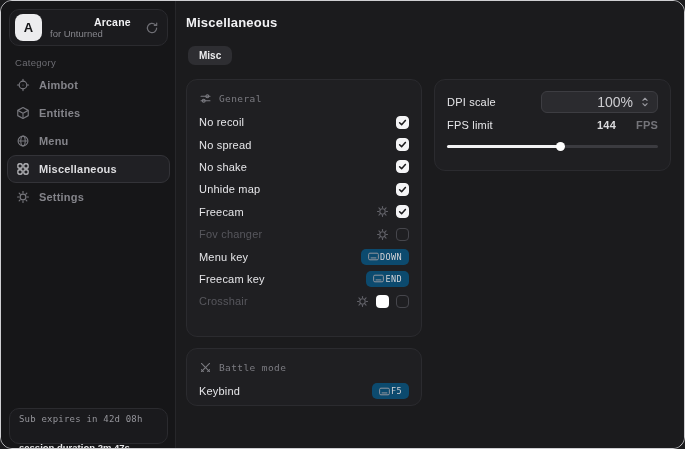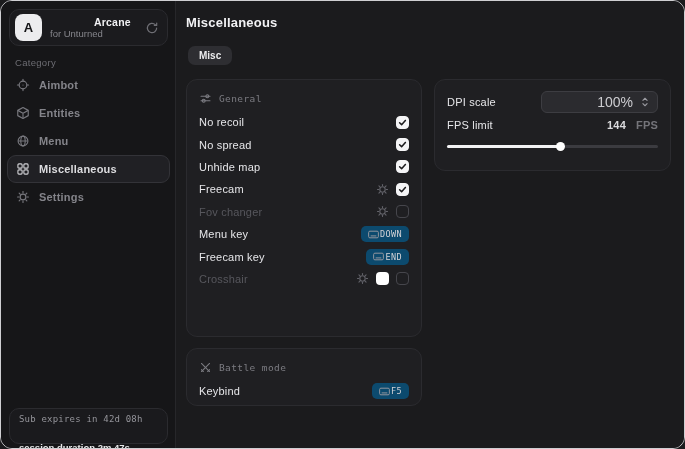--- a/index.html
+++ b/index.html
@@ -113,21 +113,21 @@
   .select-box {
     display:flex; align-items:center; gap:7px;
     background:#2b2b2f; border:1px solid #3d3d42; border-radius:6px;
     padding:2px 7px;
   }
   .select-box .sel-value { font-family:Liberation Sans, sans-serif; font-size:14px; color:#cdcdd1;margin-left:48px; }
   .select-box .sel-icon { width:10px; height:12px; display:flex; color:#9a9aa0; }
 
   .fps-value { font-size:11px; font-weight:bold; letter-spacing:.2px; }
   .fps-value .v { color:#dbdbde; }
-  .fps-value .u { color:#74747a; margin-left:10px; }
+  .fps-value .u { color:#74747a; margin-left:20px; }
 
   .slider { position:relative; height:10px; margin-top:5px; }
   .slider-track {
     position:absolute; left:0; right:0; top:4px; height:3px;
     background:#3b3b40; border-radius:2px;
   }
   .slider-fill {
     position:absolute; left:0; top:4px; height:3px;
     background:#f2f2f4; border-radius:2px;
   }
@@ -267,20 +267,30 @@
         <span class="row-label">No spread</span>
         <span class="row-controls">
           <span class="checkbox checked">
             <svg width="9" height="9" viewBox="0 0 11 11" fill="none" stroke="#1b1b1d" stroke-width="1.9" stroke-linecap="round" stroke-linejoin="round">
                 <polyline points="2 5.8 4.4 8.2 9 3"></polyline>
               </svg>
           </span>
         </span>
       </div>
 
+      <div class="row">
+        <span class="row-label">No shake</span>
+        <span class="row-controls">
+          <span class="checkbox checked">
+            <svg width="9" height="9" viewBox="0 0 11 11" fill="none" stroke="#1b1b1d" stroke-width="1.9" stroke-linecap="round" stroke-linejoin="round">
+                <polyline points="2 5.8 4.4 8.2 9 3"></polyline>
+              </svg>
+          </span>
+        </span>
+      </div>
 
 
       <div class="row">
         <span class="row-label">Unhide map</span>
         <span class="row-controls">
           <span class="checkbox checked">
             <svg width="9" height="9" viewBox="0 0 11 11" fill="none" stroke="#1b1b1d" stroke-width="1.9" stroke-linecap="round" stroke-linejoin="round">
                 <polyline points="2 5.8 4.4 8.2 9 3"></polyline>
               </svg>
           </span>

